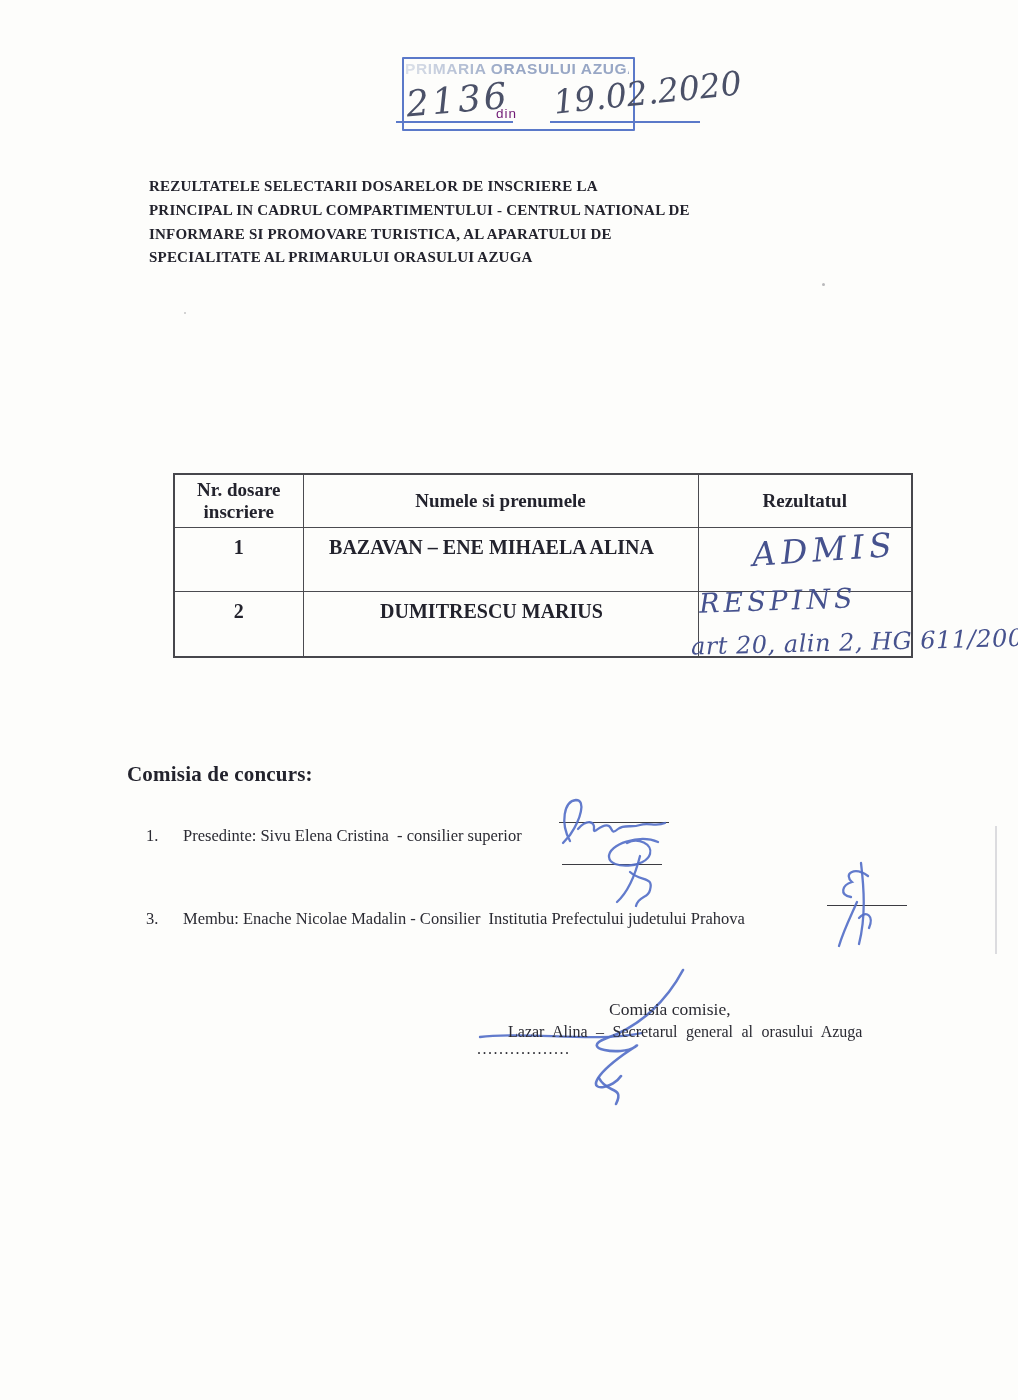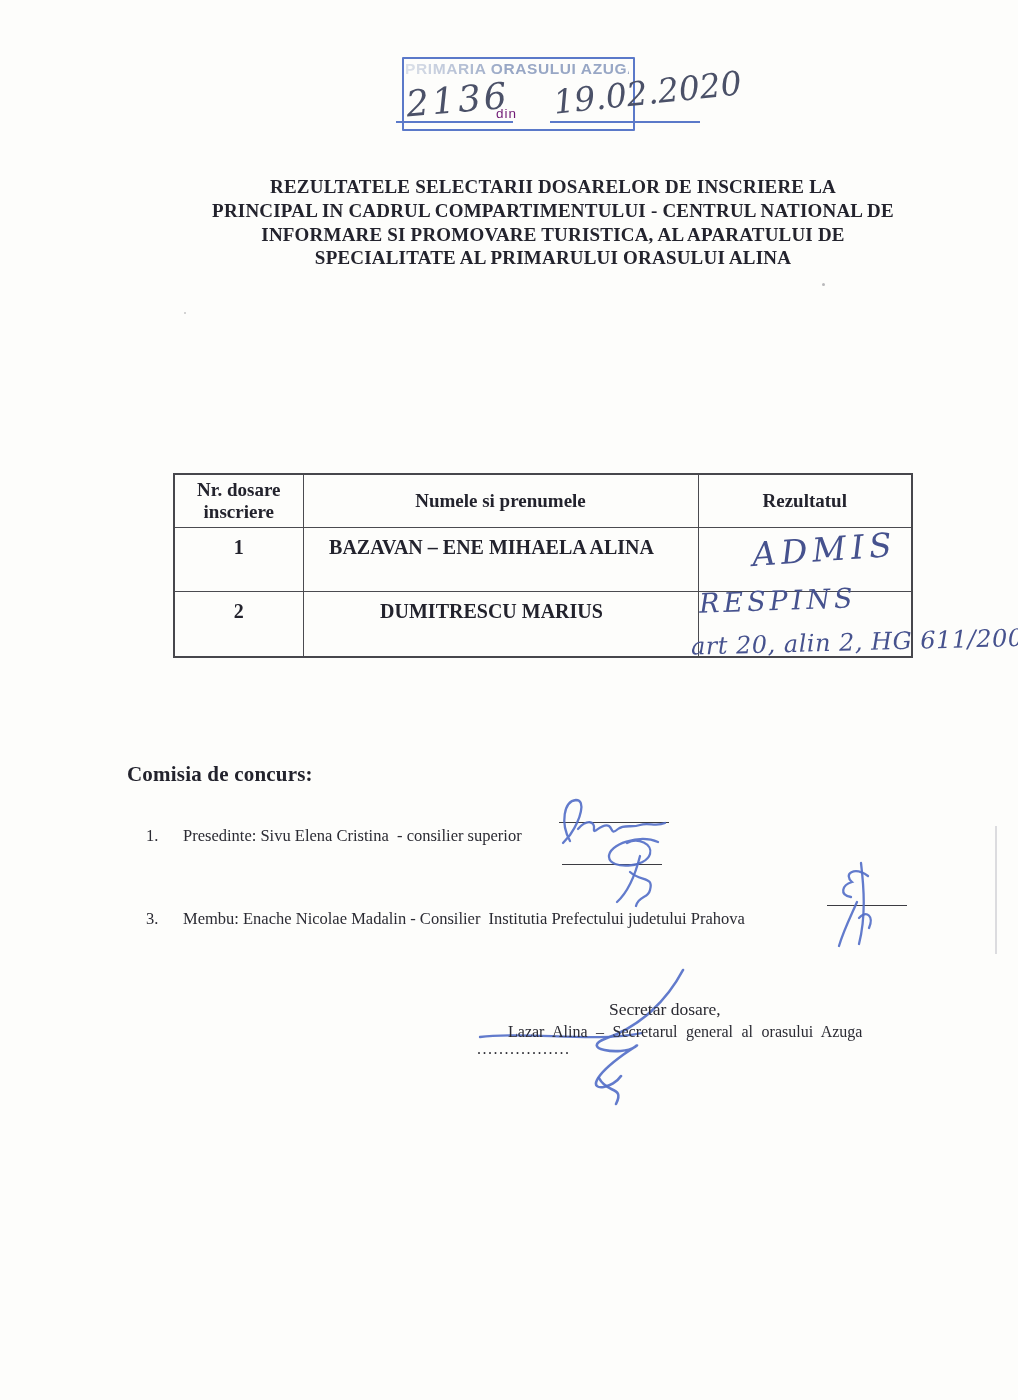--- a/index.html
+++ b/index.html
@@ -32,22 +32,22 @@
     font-family:Liberation Sans, sans-serif; letter-spacing:1px;
   }
   .stamp-uline-2 { position:absolute; left:550px; top:121px; width:150px; border-bottom:2px solid #5b79c9; }
   .stamp-date {
     position:absolute; left:553px; top:73px; font-size:33px; color:#4b5168;
     transform:rotate(-6deg); white-space:nowrap; letter-spacing:0px;
   }
 
   
   .doc-title {
-    position:absolute; left:149px; top:175px; width:808px; text-align:center;
-    font-weight:bold; font-size:19px; line-height:23.8px;
+    position:absolute; left:149px; top:175px; width:808px; 
+    font-weight:bold; font-size:15px; line-height:23.8px;
     color:#23232d; letter-spacing:0.2px;
   }
   .doc-title div { white-space:pre; }
 
   
   table.results {
     position:absolute; left:173px; top:473px; width:738px;
     border-collapse:collapse; table-layout:fixed;
     border:2.2px solid #47474c;
   }
@@ -110,21 +110,21 @@
   <div class="stamp-number hand">2136</div>
   <div class="stamp-uline-1"></div>
   <div class="stamp-din">din</div>
   <div class="stamp-uline-2"></div>
   <div class="stamp-date hand">19.02.2020</div>
 
   <div class="doc-title">
     <div>REZULTATELE SELECTARII DOSARELOR DE INSCRIERE LA</div>
     <div>PRINCIPAL IN CADRUL COMPARTIMENTULUI - CENTRUL NATIONAL DE</div>
     <div>INFORMARE SI PROMOVARE TURISTICA, AL APARATULUI DE</div>
-    <div>SPECIALITATE AL PRIMARULUI ORASULUI ALINA</div>
+    <div>SPECIALITATE AL PRIMARULUI ORASULUI AZUGA</div>
   </div>
 
   <table class="results">
     <colgroup>
       <col style="width:129px">
         <col style="width:395px">
         <col style="width:214px">
     </colgroup>
     <thead>
       <tr>
@@ -180,21 +180,21 @@
 
   <svg class="sig big" style="left:545px; top:966px;" width="180" height="142" viewBox="0 0 180 142">
     <path d="M138,4 C122,34 96,60 62,72 C32,83 76,90 90,81 C102,73 60,98 52,114 C46,126 68,122 76,110"></path>
     <path d="M54,112 C62,128 80,120 71,138"></path>
   </svg>
 
   <svg class="sig" style="left:476px; top:1027px;" width="172" height="18" viewBox="0 0 172 18">
     <path d="M4,10 C50,4 120,16 166,6"></path>
   </svg>
 
-  <div class="sec-role">Secretar dosare,</div>
+  <div class="sec-role">Comisia comisie,</div>
   <div class="sec-name">Lazar Alina – Secretarul general al orasului Azuga</div>
   <div class="sec-dots">.................</div>
 
   <div class="edge-line"></div>
   <div class="speck-1"></div>
   <div class="speck-2"></div>
 
 </div>
 
 </body></html>

